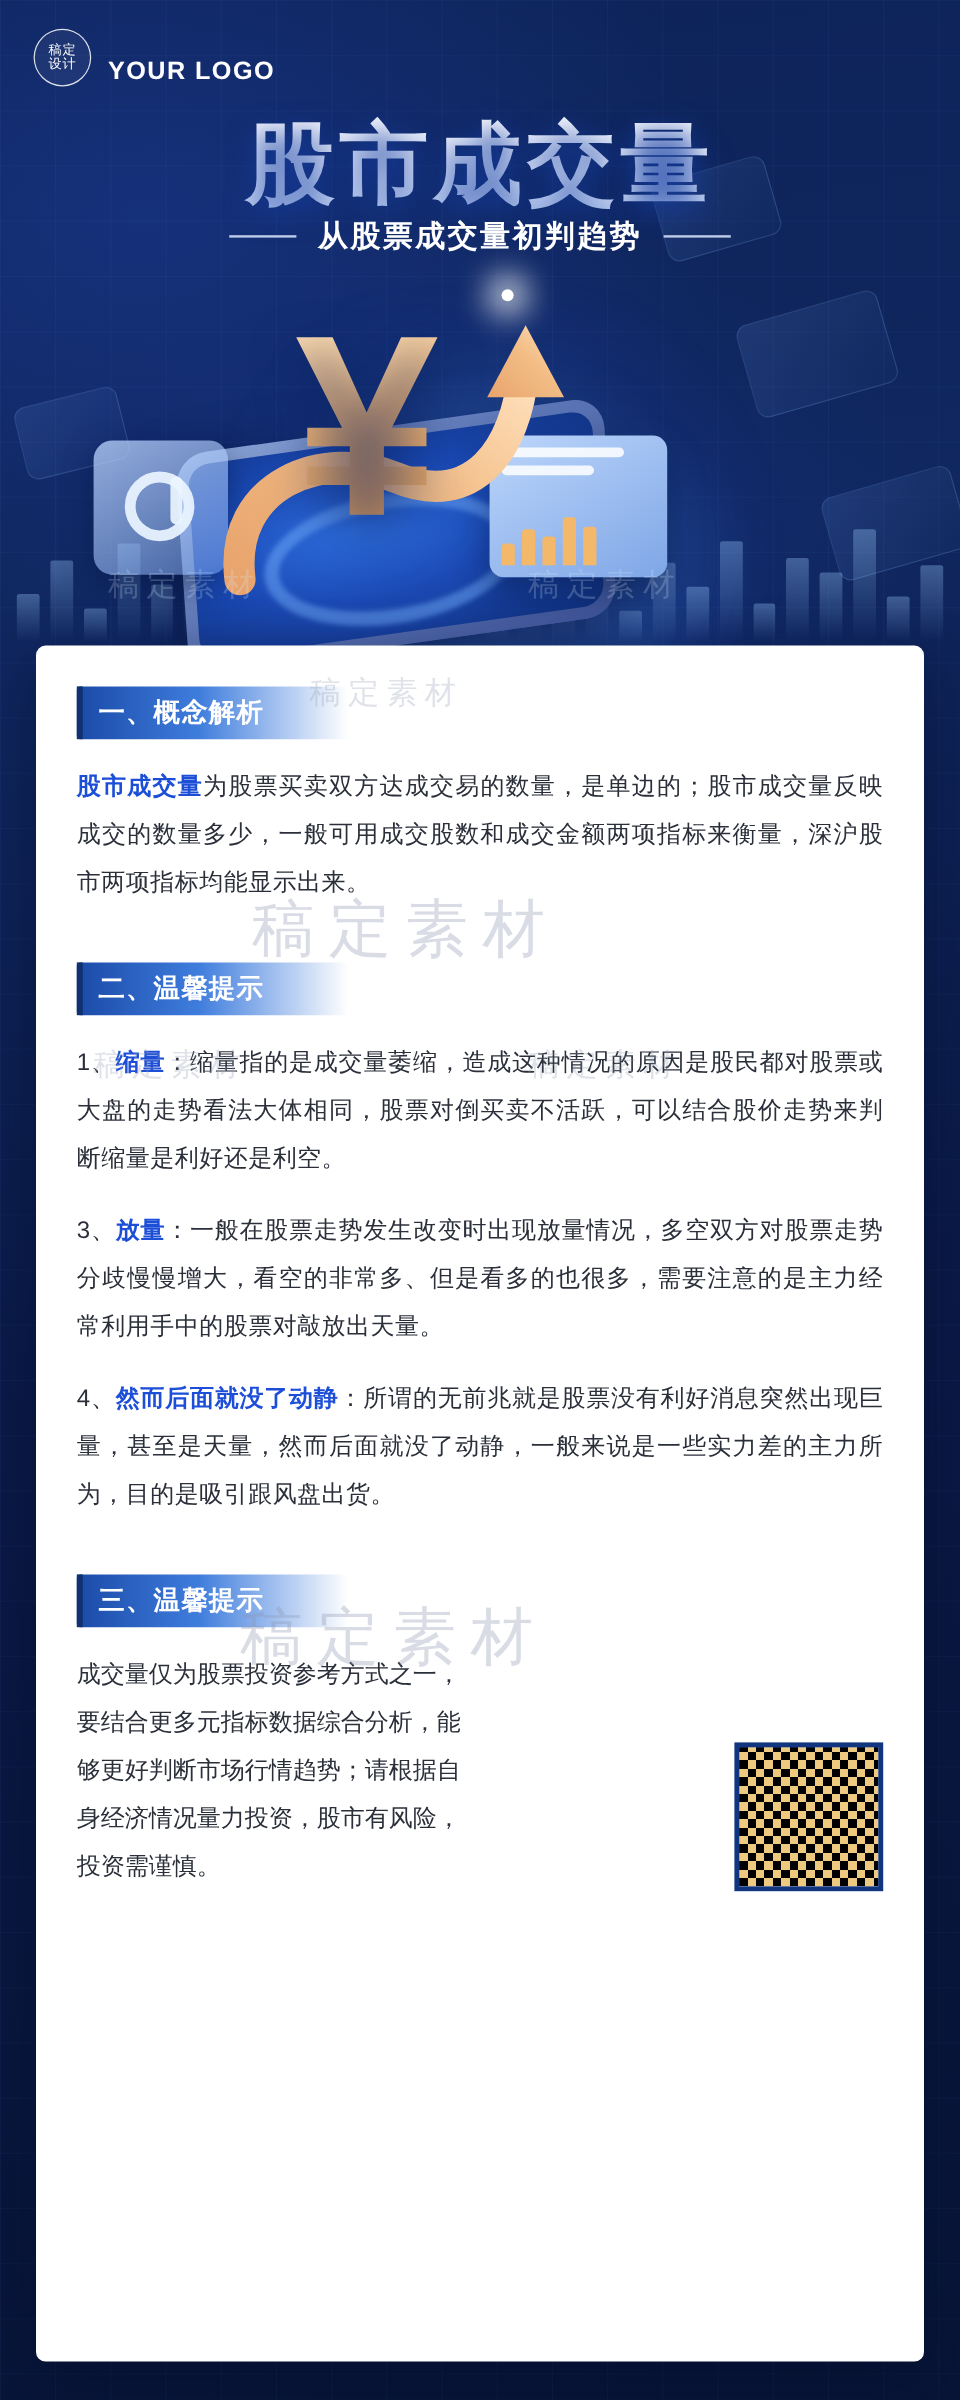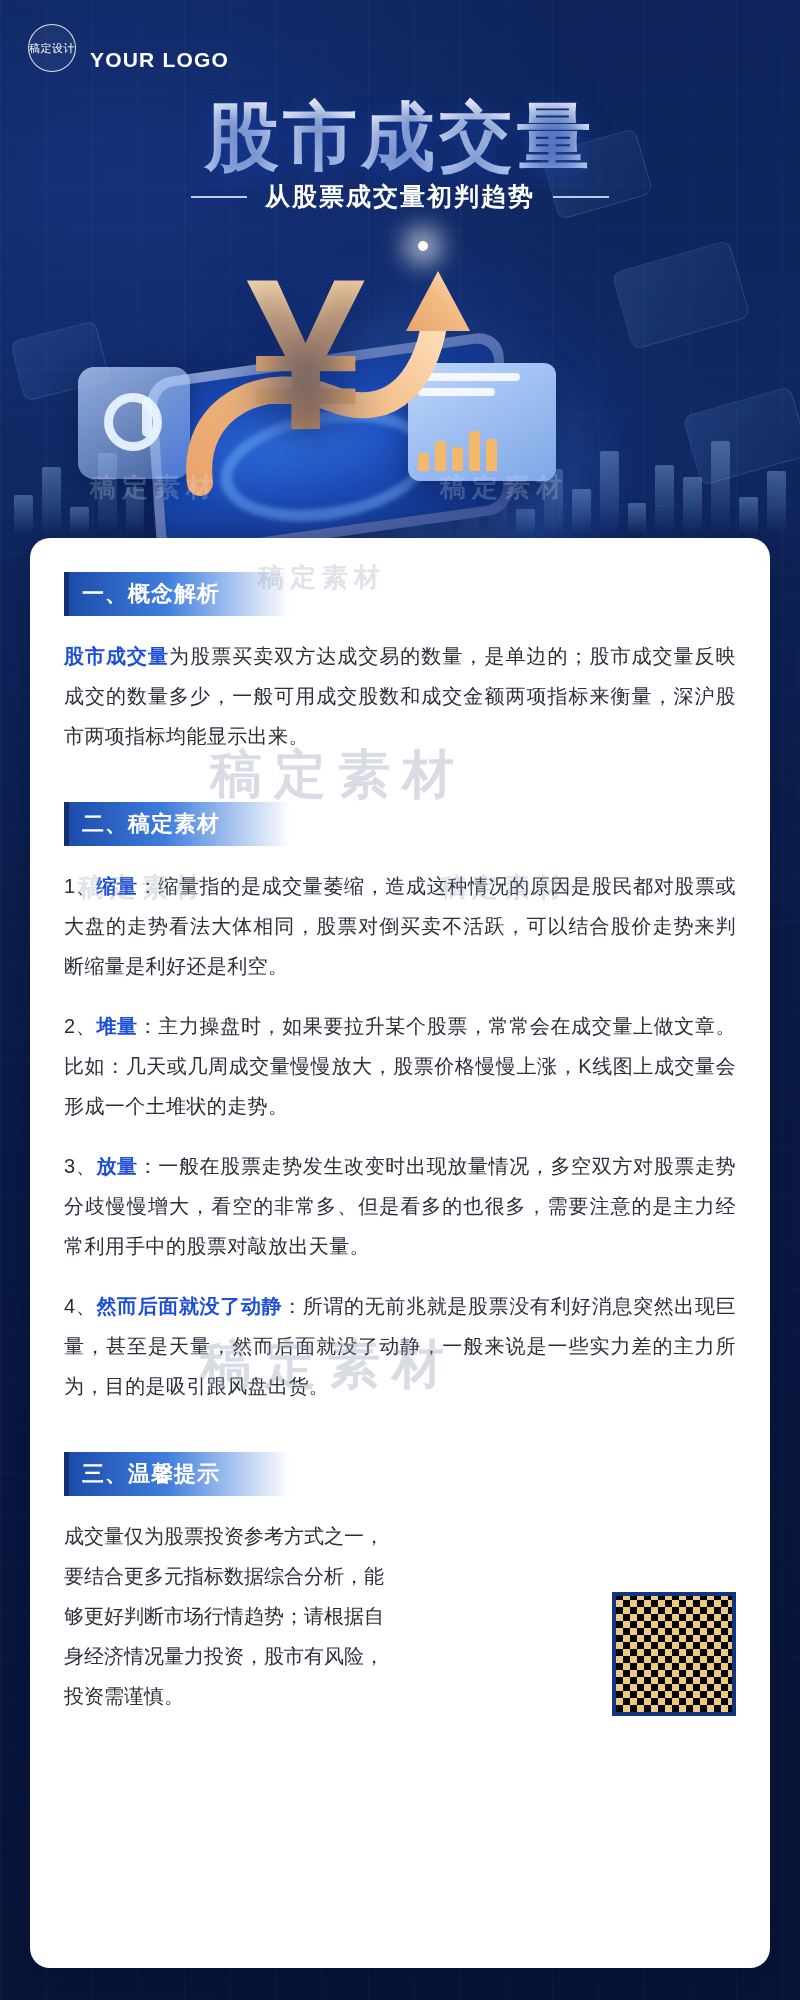--- a/index.html
+++ b/index.html
@@ -61,21 +61,21 @@
     align-items: center;
     gap: 14px;
     z-index: 6;
   }
   .logo-badge {
     width: 46px; height: 46px;
     border-radius: 50%;
     border: 1.5px solid rgba(255,255,255,0.85);
     color: #ffffff;
     display: flex;
-    flex-direction: row;
+    flex-direction: column;
     align-items: center;
     justify-content: center;
     font-size: 11px;
     line-height: 12px;
     letter-spacing: 0.5px;
     background: rgba(255,255,255,0.05);
   }
   .logo-text {
     color: #ffffff;
     font-size: 21px;
@@ -252,21 +252,21 @@
     border-radius: 2px;
   }
 
   
   .card {
     position: absolute;
     left: 30px; top: 538px;
     width: 740px;
     height: 1430px;
     background: #ffffff;
-    border-radius: 20px;
+    border-radius: 8px;
     box-shadow: 0 16px 50px rgba(3,12,40,0.45);
     z-index: 7;
     padding: 34px 34px 30px 34px;
     box-sizing: border-box;
   }
   .section-head {
     display: inline-block;
     position: relative;
     padding: 7px 70px 7px 18px;
     margin: 0 0 20px 0;
@@ -320,21 +320,21 @@
       repeating-linear-gradient(90deg, #12357f 0 7px, #ffffff 7px 14px),
       repeating-linear-gradient(0deg, #12357f 0 7px, #ffffff 7px 14px);
     background-blend-mode: difference;
     flex: 0 0 auto;
   }
   
   .wm {
     position: absolute;
     color: rgba(150,160,180,0.30);
     font-size: 26px;
-    font-weight: bold;
+    font-weight: normal;
     letter-spacing: 6px;
     z-index: 9;
     pointer-events: none;
     white-space: nowrap;
   }
   .wm.big {
     font-size: 52px;
     letter-spacing: 12px;
     color: rgba(140,150,175,0.33);
   }
@@ -431,27 +431,24 @@
 
   <div class="card">
 
     <div class="section-head">一、概念解析</div>
     <p class="body">
       <span class="kw">股市成交量</span><span>为股票买卖双方达成交易的数量，是单边的；股市成交量反映成交的数量多少，一般可用成交股数和成交金额两项指标来衡量，深沪股市两项指标均能显示出来。</span>
     </p>
 
     <div class="sec-gap"></div>
 
-    <div class="section-head">二、稿定素材</div>
+    <div class="section-head">二、温馨提示</div>
 
     <p class="body">
       <span>1、</span><span class="kw">缩量</span><span>：缩量指的是成交量萎缩，造成这种情况的原因是股民都对股票或大盘的走势看法大体相同，股票对倒买卖不活跃，可以结合股价走势来判断缩量是利好还是利空。</span>
-    </p>
-    <p class="body">
-      <span>2、</span><span class="kw">堆量</span><span>：主力操盘时，如果要拉升某个股票，常常会在成交量上做文章。比如：几天或几周成交量慢慢放大，股票价格慢慢上涨，K线图上成交量会形成一个土堆状的走势。</span>
     </p>
     <p class="body">
       <span>3、</span><span class="kw">放量</span><span>：一般在股票走势发生改变时出现放量情况，多空双方对股票走势分歧慢慢增大，看空的非常多、但是看多的也很多，需要注意的是主力经常利用手中的股票对敲放出天量。</span>
     </p>
     <p class="body">
       <span>4、</span><span class="kw">然而后面就没了动静</span><span>：所谓的无前兆就是股票没有利好消息突然出现巨量，甚至是天量，然而后面就没了动静，一般来说是一些实力差的主力所为，目的是吸引跟风盘出货。</span>
     </p>
 
     <div class="sec-gap"></div>
 

